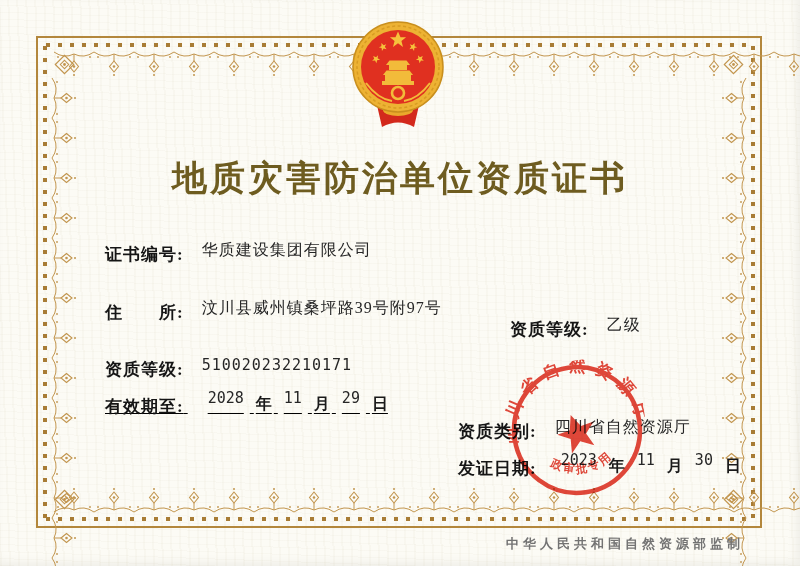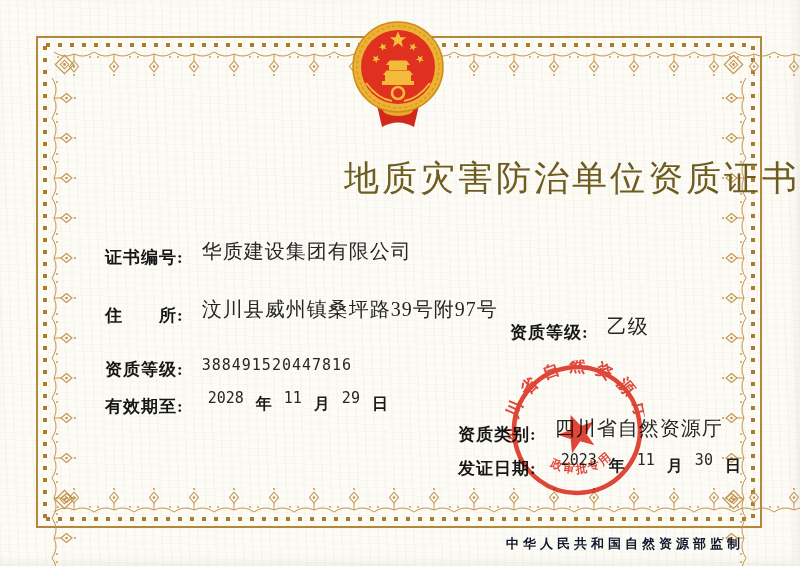--- a/index.html
+++ b/index.html
@@ -39,55 +39,55 @@
   .ck-tr { right: 54px; top: 52px; transform: scaleX(-1); }
   .ck-bl { left: 52px; bottom: 54px; transform: scaleY(-1); }
   .ck-br { right: 54px; bottom: 54px; transform: scale(-1,-1); }
 
   
   .emblem { position: absolute; left: 350px; top: 17px; width: 96px; height: 112px; }
 
   
   .title {
     position: absolute; top: 155px; left: 0; right: 0;
-    text-align: right;
-    font-size: 35px; font-weight: normal;
+    text-align: center;
+    font-size: 35px; font-weight: bold;
     color: #6e5c20; letter-spacing: 3px;
   }
 
   
   .row { position: absolute; white-space: nowrap; }
   .label { font-weight: bold; font-size: 17px; color: #151515; letter-spacing: 1px; }
-  .value { font-size: 20px; color: #262626; position: relative; top: -5px; margin-left: 14px; letter-spacing: 1px; }
+  .value { font-size: 16px; color: #262626; position: relative; top: -5px; margin-left: 14px; letter-spacing: 1px; }
   .mono  { font-family: "DejaVu Sans Mono", "Liberation Mono", monospace; font-size: 15px; letter-spacing: 1px; }
   .date  { margin-left: 14px; }
   .date .num  { font-family: "DejaVu Sans Mono", "Liberation Mono", monospace; font-size: 15px; position: relative; top: -9px; margin: 0 6px; color: #262626; }
   .date .unit { font-size: 16px; color: #1a1a1a; font-weight: bold; position: relative; top: -3px; margin: 0 2px; }
 
   .r-unit  { left: 105px; top: 243px; }
   .r-type  { left: 510px; top: 244px; }
   .r-addr  { left: 105px; top: 301px; }
   .r-grade { left: 510px; top: 302px; margin-top: 16px; }
   .r-certno{ left: 105px; top: 358px; }
-  .r-valid { left: 105px; top: 395px; }
+  .r-valid { left: 105px; top: 395px; text-decoration: underline; }
   .r-issuer{ left: 458px; top: 420px; }
   .r-idate { left: 458px; top: 457px; text-align: right; }
 
   
   .seal {
     position: absolute; left: 508px; top: 361px; width: 138px; height: 138px;
     transform: rotate(-8deg);
     mix-blend-mode: multiply; opacity: 0.92;
   }
 
   
   .footer {
     position: absolute; right: 56px; bottom: 13px;
     font-size: 13px; font-weight: bold;
-    letter-spacing: 4px; color: #0f172a;
+    letter-spacing: 4px; color: #737373;
   }
 </style>
 </head>
 <body>
 
 <div class="paper">
   <div class="guilloche"></div>
 
   <div class="frame-line"></div>
   <div class="dots-top"></div>
@@ -188,21 +188,21 @@
   <div class="row r-addr">
     <span class="label">住　　所:</span>
     <span class="value">汶川县威州镇桑坪路39号附97号</span>
   </div>
   <div class="row r-grade">
     <span class="label">资质等级:</span>
     <span class="value">乙级</span>
   </div>
   <div class="row r-certno">
     <span class="label">资质等级:</span>
-    <span class="value mono">388491520447816</span>
+    <span class="value mono">510020232210171</span>
   </div>
   <div class="row r-valid">
     <span class="label">有效期至:</span>
     <span class="date">
       <span class="num">2028</span>
       <span class="unit">年</span>
       <span class="num">11</span>
       <span class="unit">月</span>
       <span class="num">29</span>
       <span class="unit">日</span>

